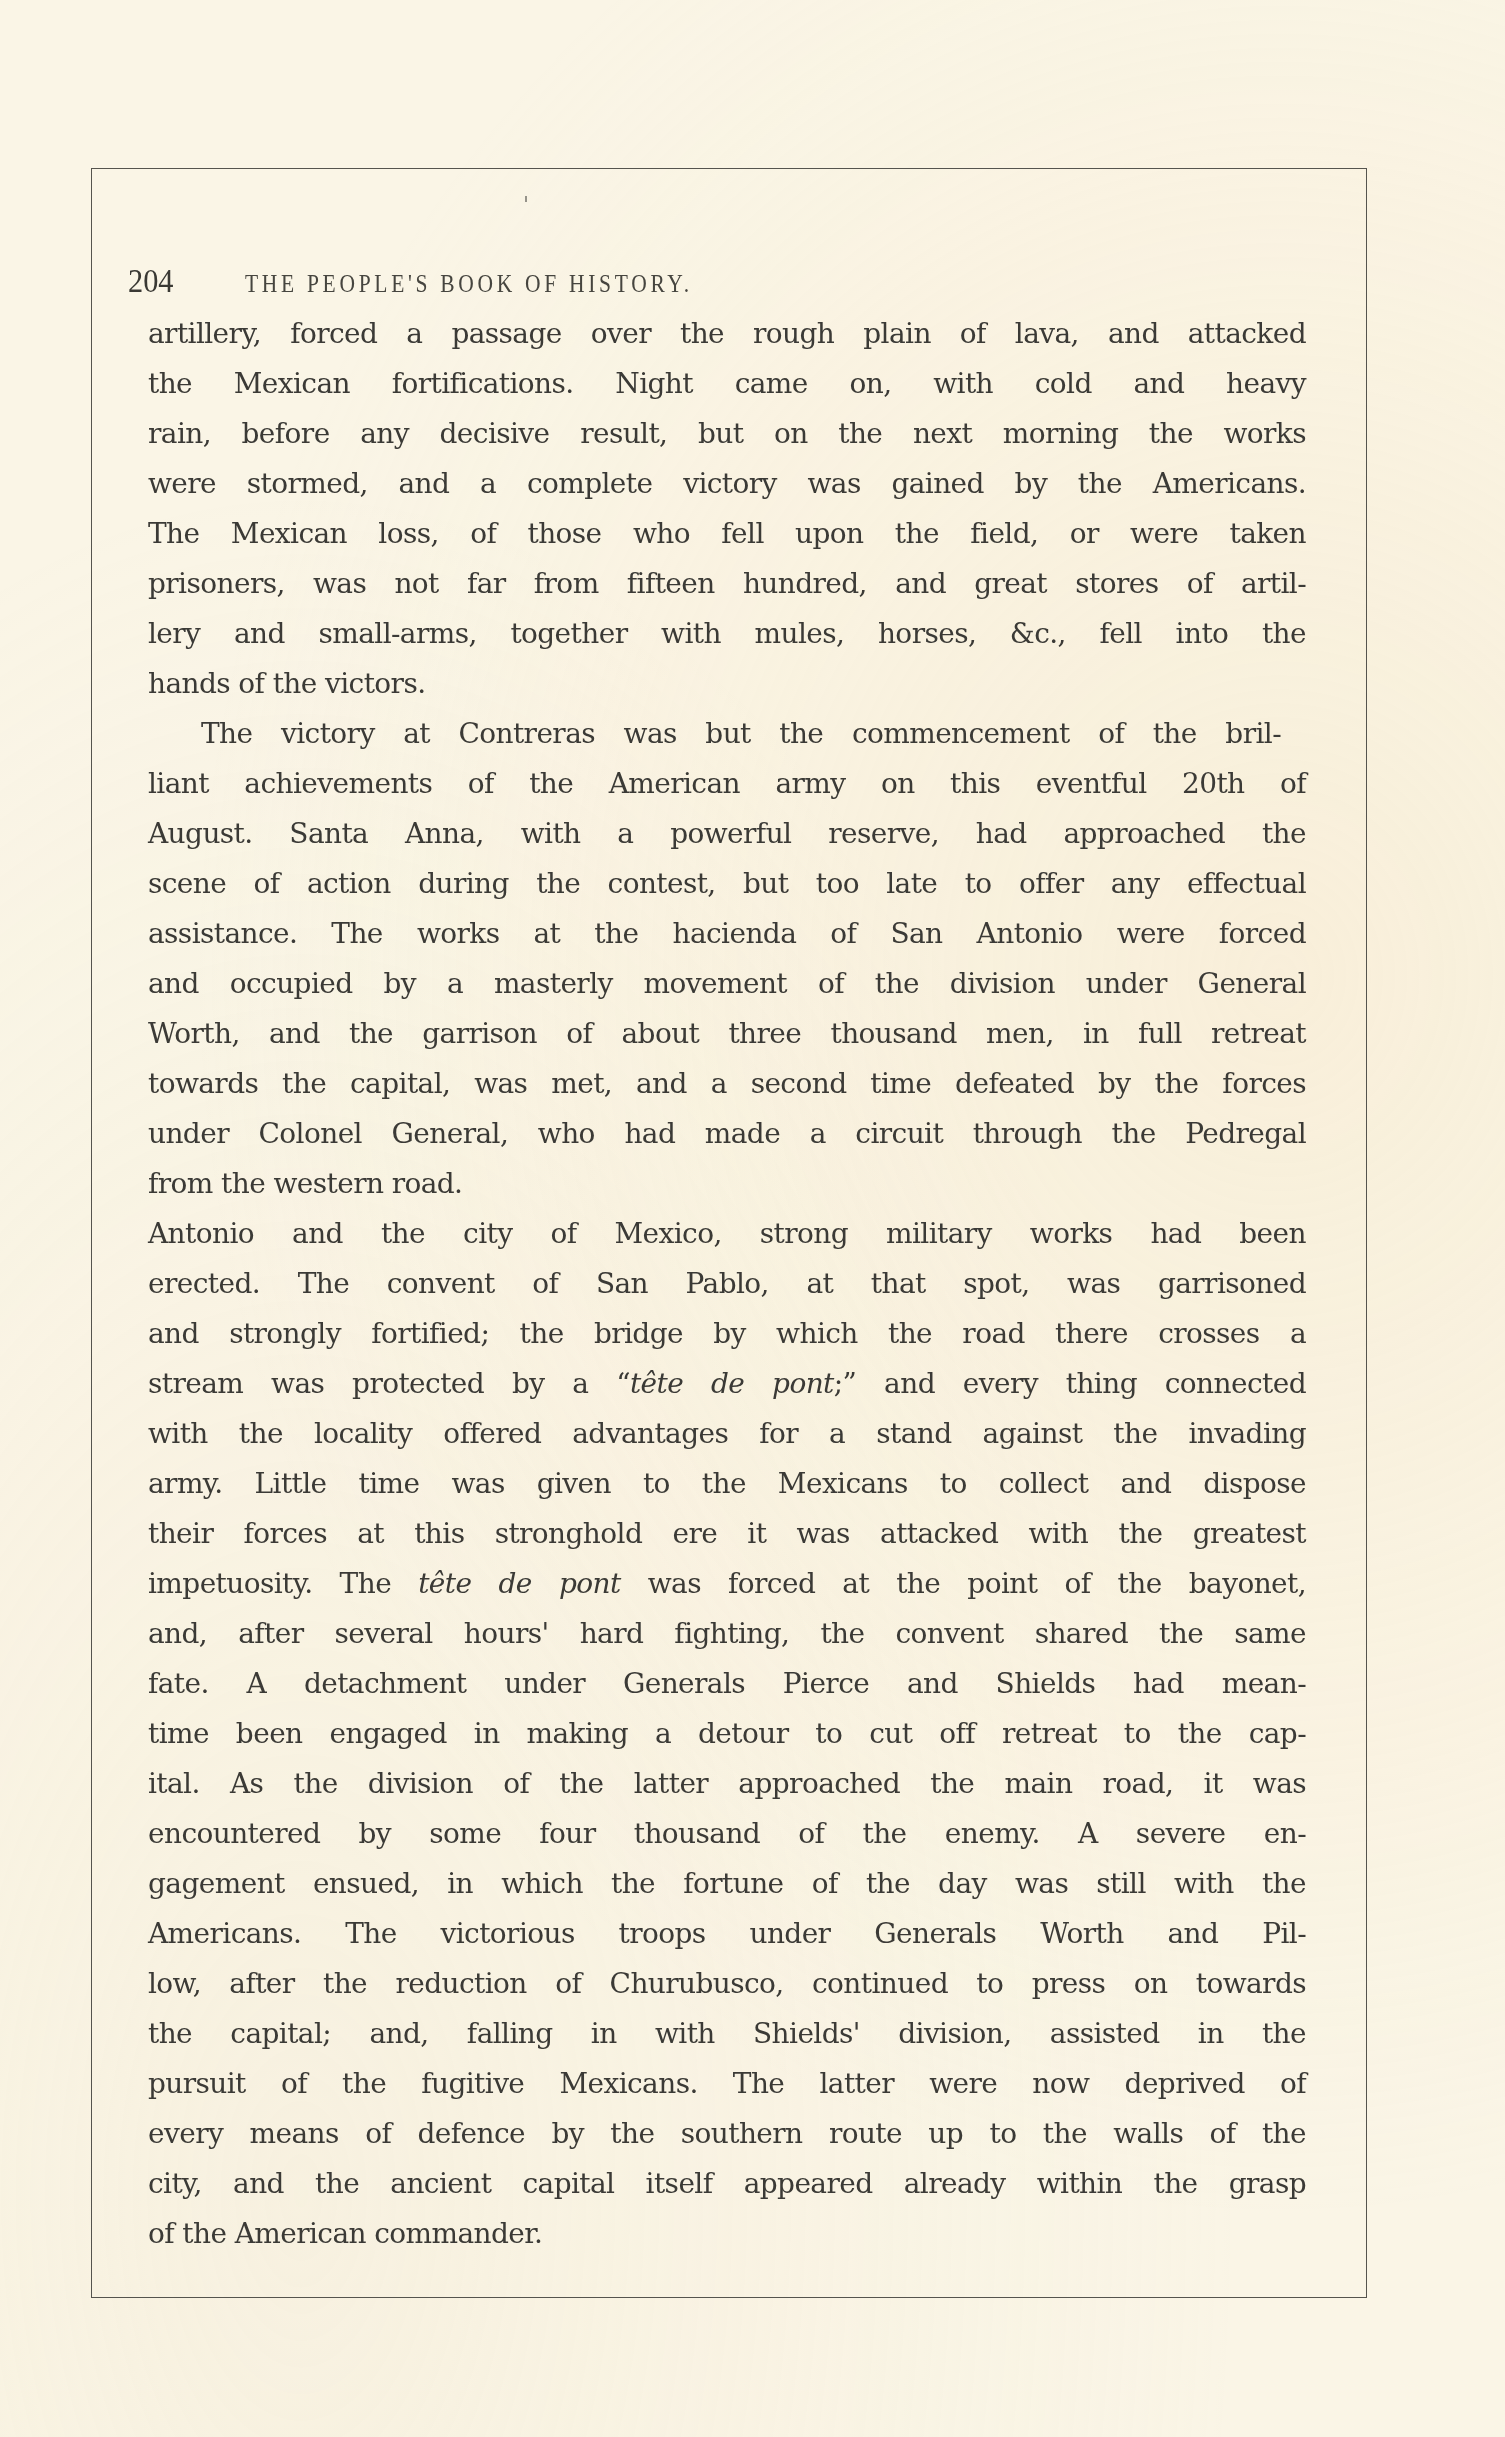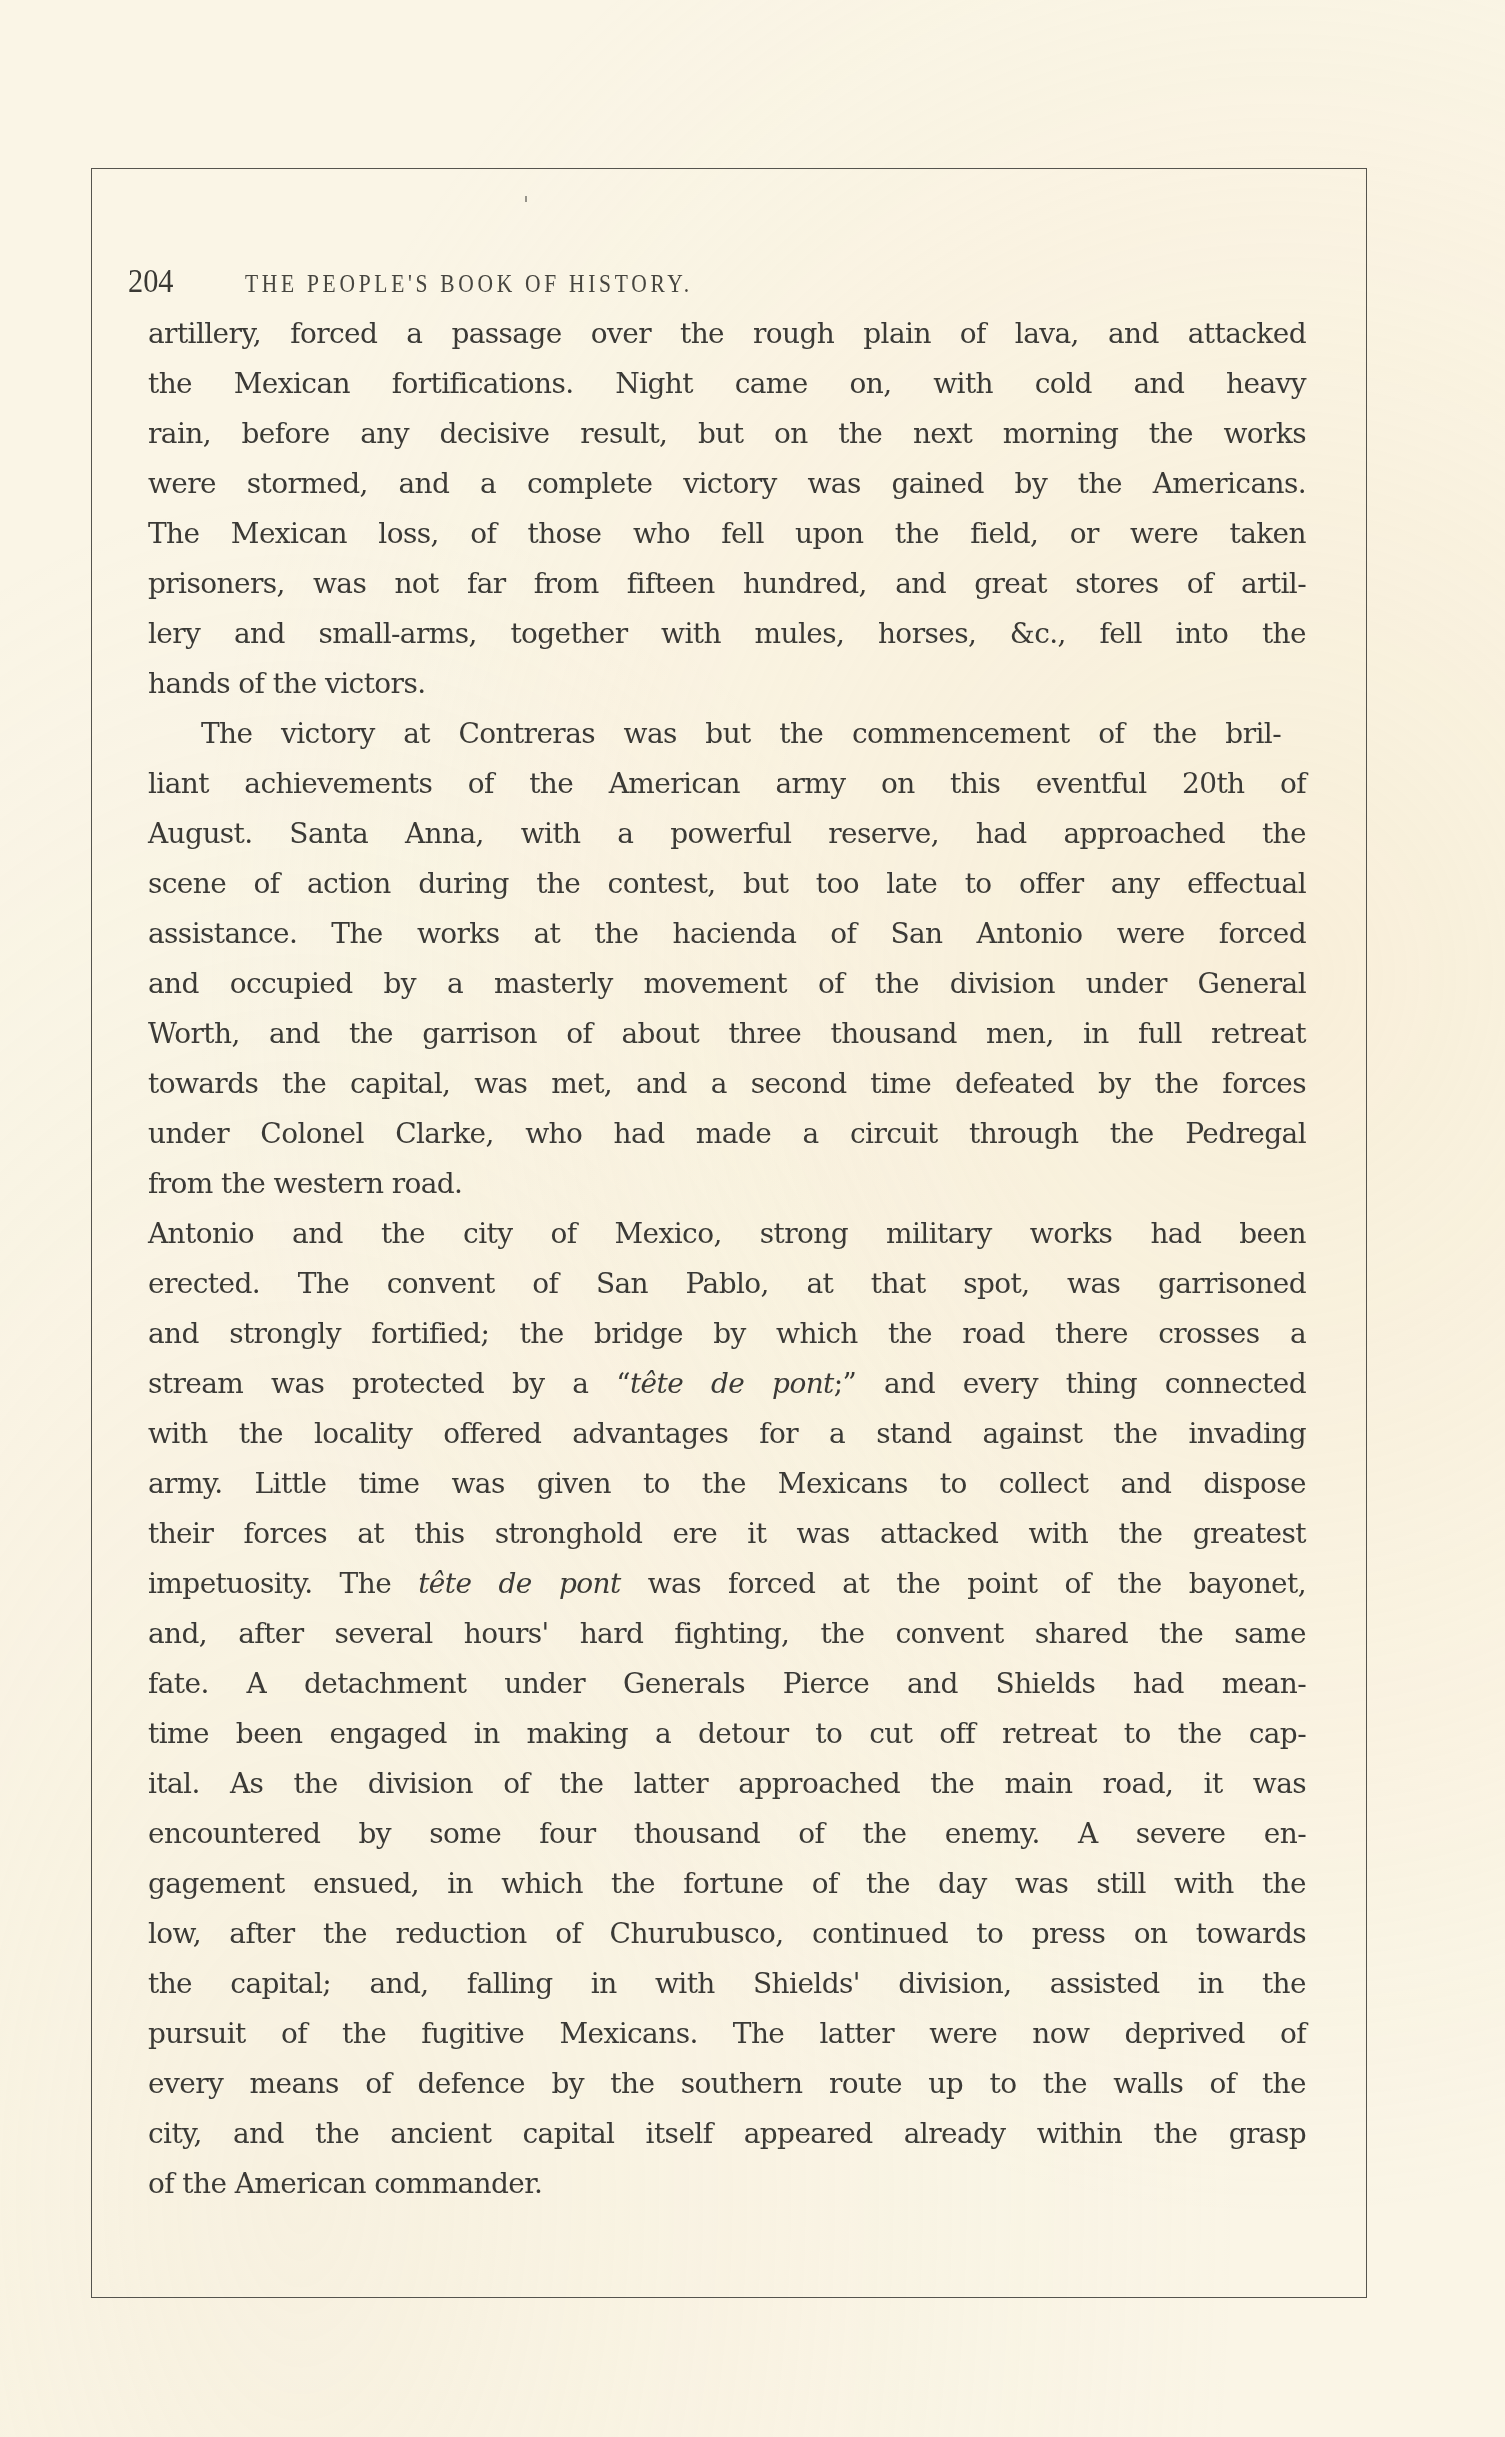--- a/index.html
+++ b/index.html
@@ -134,38 +134,39 @@
     </div>
   <div>
       <div class="line indent"><span class="fill">The victory at Contreras was but the commencement of the bril-</span></div>
       <div class="line"><span class="fill">liant achievements of the American army on this eventful 20th of</span></div>
       <div class="line"><span class="fill">August. Santa Anna, with a powerful reserve, had approached the</span></div>
       <div class="line"><span class="fill">scene of action during the contest, but too late to offer any effectual</span></div>
       <div class="line"><span class="fill">assistance. The works at the hacienda of San Antonio were forced</span></div>
       <div class="line"><span class="fill">and occupied by a masterly movement of the division under General</span></div>
       <div class="line"><span class="fill">Worth, and the garrison of about three thousand men, in full retreat</span></div>
       <div class="line"><span class="fill">towards the capital, was met, and a second time defeated by the forces</span></div>
-      <div class="line"><span class="fill">under Colonel Clarke, who had made a circuit through the Pedregal</span></div>
+      <div class="line"><span class="fill">under Colonel General, who had made a circuit through the Pedregal</span></div>
       <div class="line last"><span class="fill">from the western road.</span></div>
     </div>
   <div>
       <div class="line"><span class="fill">Antonio and the city of Mexico, strong military works had been</span></div>
       <div class="line"><span class="fill">erected. The convent of San Pablo, at that spot, was garrisoned</span></div>
       <div class="line"><span class="fill">and strongly fortified; the bridge by which the road there crosses a</span></div>
       <div class="line"><span class="fill">stream was protected by a “<em>tête de pont</em>;” and every thing connected</span></div>
       <div class="line"><span class="fill">with the locality offered advantages for a stand against the invading</span></div>
       <div class="line"><span class="fill">army. Little time was given to the Mexicans to collect and dispose</span></div>
       <div class="line"><span class="fill">their forces at this stronghold ere it was attacked with the greatest</span></div>
       <div class="line"><span class="fill">impetuosity. The <em>tête de pont</em> was forced at the point of the bayonet,</span></div>
       <div class="line"><span class="fill">and, after several hours' hard fighting, the convent shared the same</span></div>
       <div class="line"><span class="fill">fate. A detachment under Generals Pierce and Shields had mean-</span></div>
       <div class="line"><span class="fill">time been engaged in making a detour to cut off retreat to the cap-</span></div>
       <div class="line"><span class="fill">ital. As the division of the latter approached the main road, it was</span></div>
       <div class="line"><span class="fill">encountered by some four thousand of the enemy. A severe en-</span></div>
       <div class="line"><span class="fill">gagement ensued, in which the fortune of the day was still with the</span></div>
+      <div class="line"><span class="fill">Americans. The victorious troops under Generals Worth and Pil-</span></div>
       <div class="line"><span class="fill">low, after the reduction of Churubusco, continued to press on towards</span></div>
       <div class="line"><span class="fill">the capital; and, falling in with Shields' division, assisted in the</span></div>
       <div class="line"><span class="fill">pursuit of the fugitive Mexicans. The latter were now deprived of</span></div>
       <div class="line"><span class="fill">every means of defence by the southern route up to the walls of the</span></div>
       <div class="line"><span class="fill">city, and the ancient capital itself appeared already within the grasp</span></div>
       <div class="line last"><span class="fill">of the American commander.</span></div>
     </div>
 </div>
 
 

